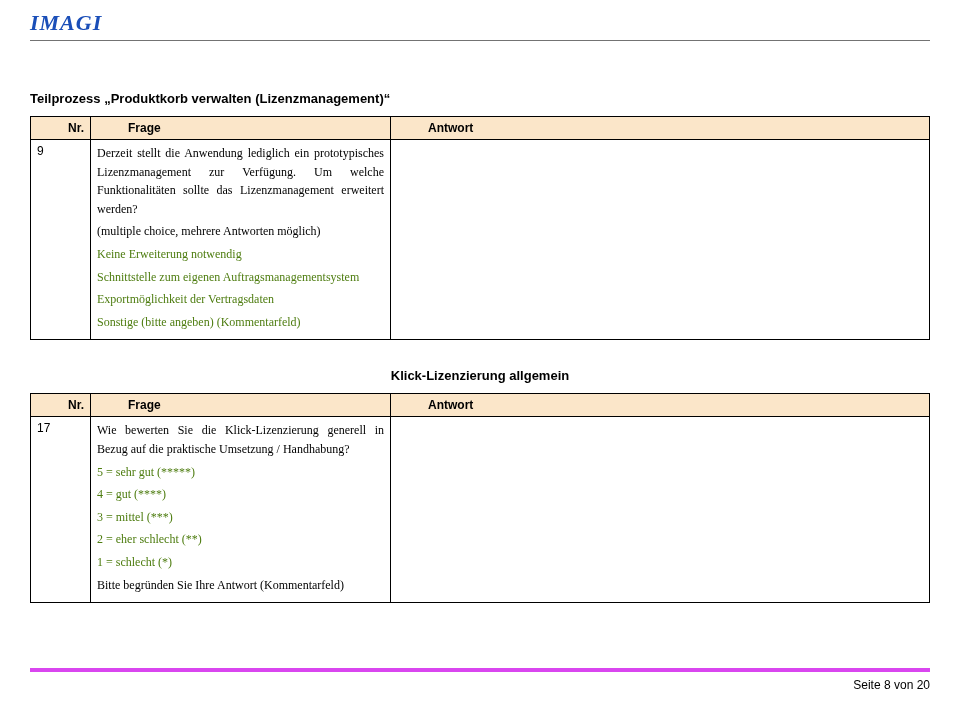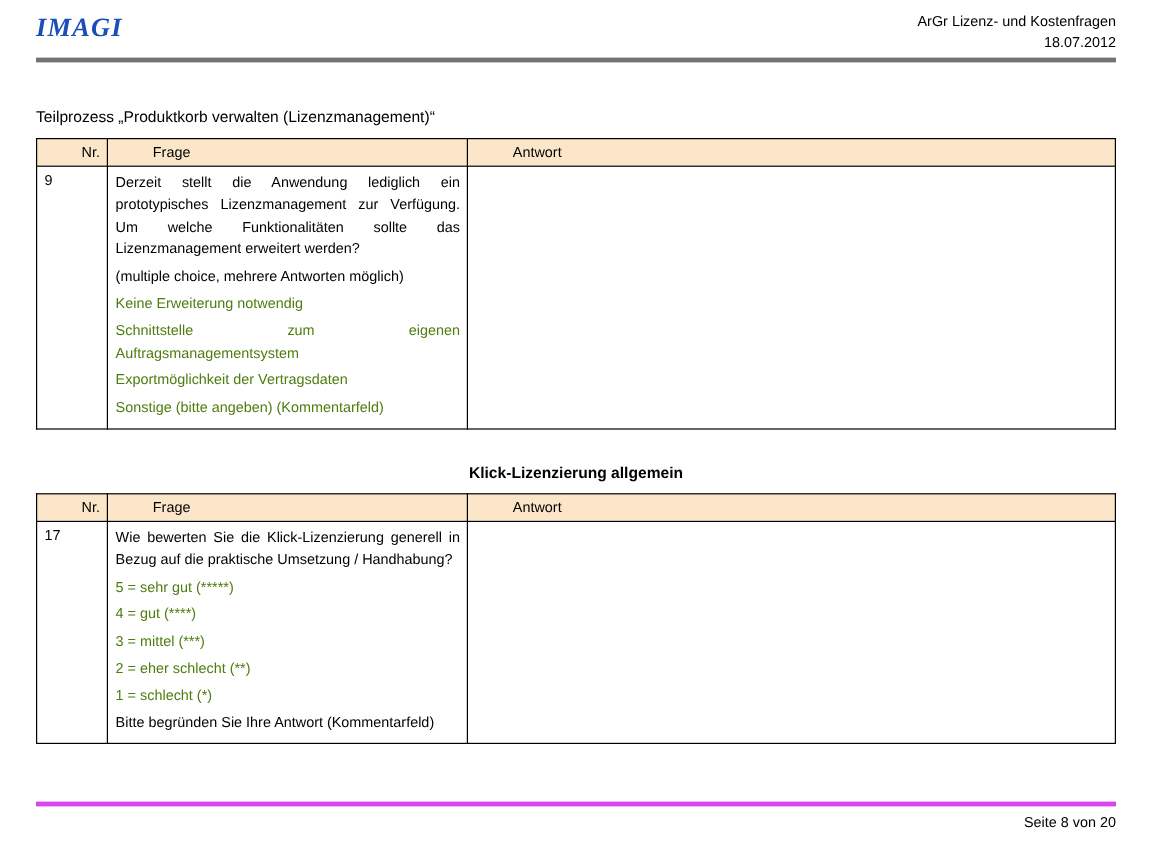--- a/index.html
+++ b/index.html
@@ -10,41 +10,41 @@
     background: #fff;
     width: 960px;
     height: 714px;
     position: relative;
     padding: 10px 30px 0 30px;
   }
   .header {
     display: flex;
     justify-content: space-between;
     align-items: flex-start;
-    border-bottom: 4px solid #737373;
+    border-bottom: 1px solid #737373;
     padding-bottom: 4px;
     margin-bottom: 6px;
   }
   .logo {
     font-family: "Times New Roman", serif;
     font-size: 22px;
     font-weight: bold;
     font-style: italic;
     color: #1a4eb8;
     letter-spacing: 1px;
   }
   .header-right {
     text-align: right;
     font-size: 12px;
     line-height: 1.4;
   }
   .section-title {
-    font-weight: normal;
+    font-weight: bold;
     font-size: 13px;
-    margin-top: 38px;
+    margin-top: 50px;
     margin-bottom: 10px;
   }
   .section-title-2 {
     font-weight: bold;
     font-size: 13px;
     margin-top: 28px;
     margin-bottom: 10px;
     text-align: center;
   }
   table {
@@ -53,49 +53,45 @@
   }
   th, td {
     border: 1px solid #000;
     vertical-align: top;
     text-align: left;
     padding: 4px 6px;
     font-size: 12px;
   }
   th {
     background: #fbe6c9;
-    font-weight: normal;
+    font-weight: bold;
     padding-left: 37px;
   }
   .col-nr { width: 32px; }
   .col-frage { width: 300px; margin-left: 12px; }
   .blue { color: #4d7c0f; }
   .justify { text-align: justify; }
   .body-cell { line-height: 1.55; }
-  .body-cell p { margin-bottom: 4px; }
+  .body-cell p { margin-bottom: 4px; font-family: Liberation Serif, serif; }
   .footer {
     position: absolute;
     bottom: 22px;
     left: 30px;
     right: 30px;
     border-top: 4px solid #d946ef;
     padding-top: 6px;
     text-align: right;
     font-size: 12px;
   }
 </style>
 </head>
 <body>
 
 <div class="header">
   <div class="logo">IMAGI</div>
-  <div class="header-right">
-    <div>ArGr Lizenz- und Kostenfragen</div>
-    <div>18.07.2012</div>
-  </div>
 </div>
 
 <div class="section-title">Teilprozess „Produktkorb verwalten (Lizenzmanagement)“</div>
 
 <table>
   <thead>
     <tr>
       <th class="col-nr">Nr.</th>
       <th class="col-frage">Frage</th>
       <th>Antwort</th>

